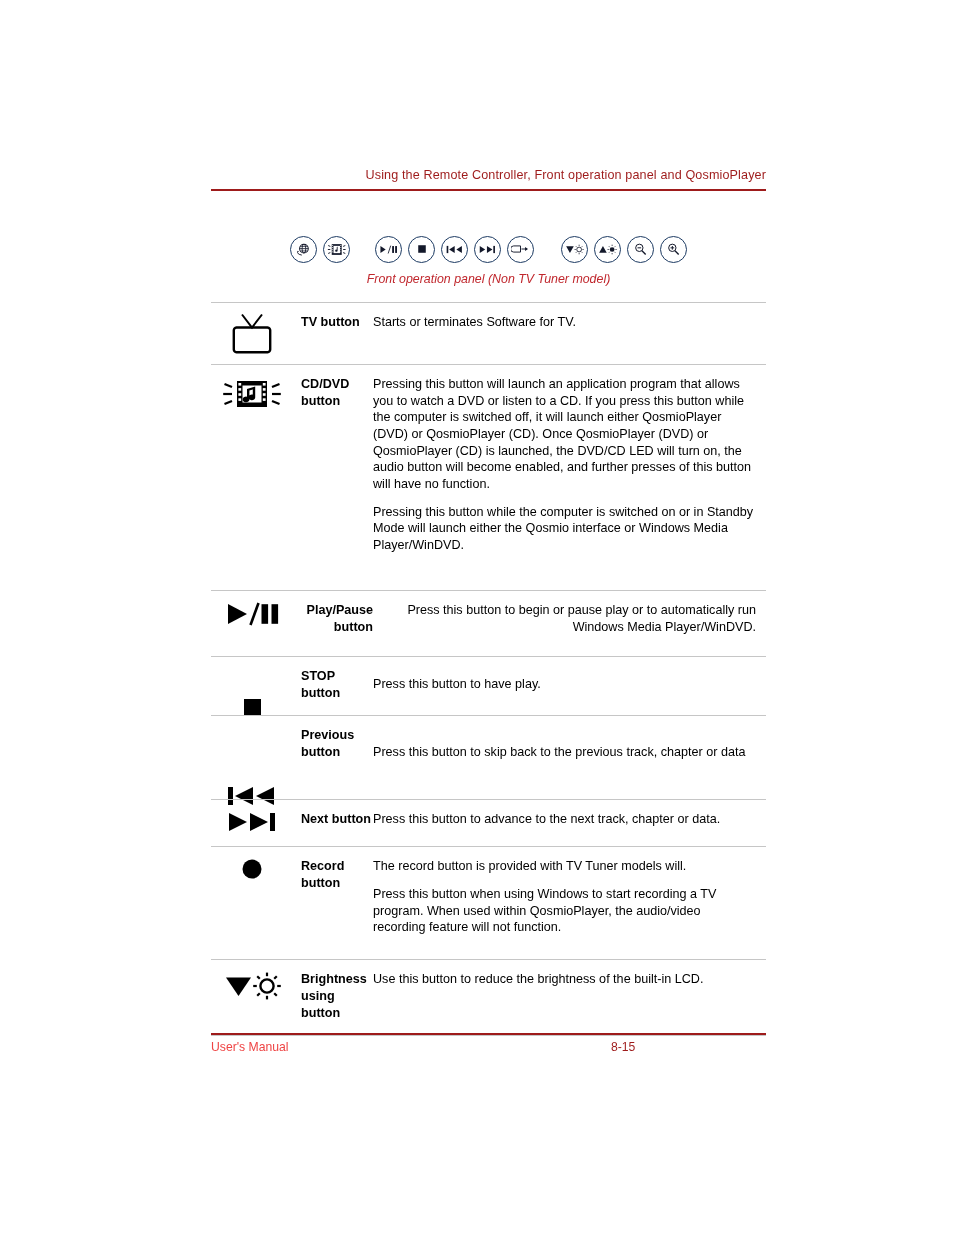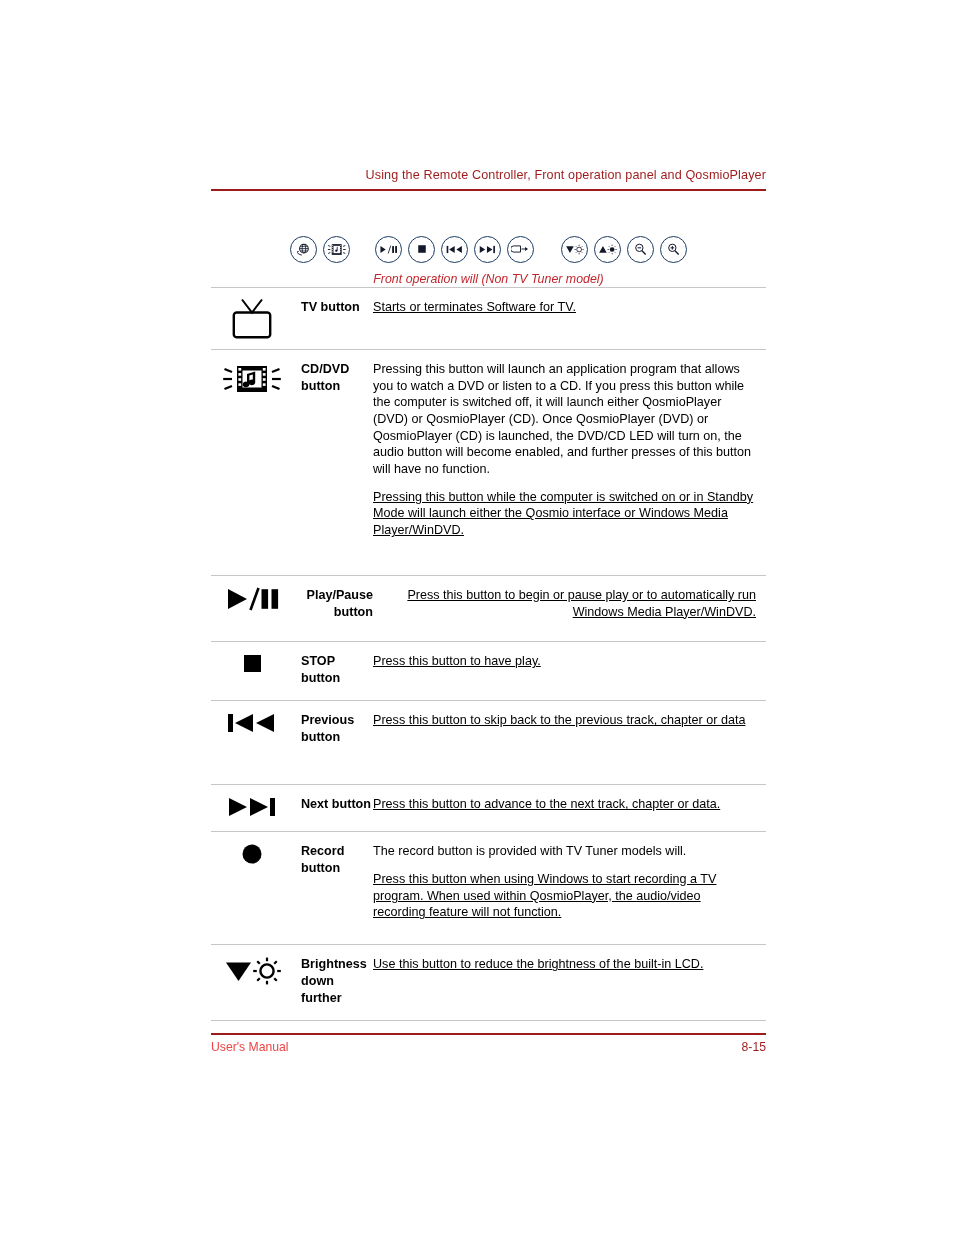--- a/index.html
+++ b/index.html
@@ -85,21 +85,21 @@
     font-size: 12.4px;
     font-style: italic;
     color: #c0272d;
     white-space: nowrap;
   }
 
   
   .spec-table {
     position: absolute;
     left: 211px;
-    top: 287px;
+    top: 302px;
     width: 555px;
   }
   .trow {
     position: relative;
     display: flex;
     border-top: 1px solid #c6c6c6;
     box-sizing: border-box;
   }
   .trow:last-child {
     border-bottom: 1px solid #c6c6c6;
@@ -132,27 +132,26 @@
     padding: 11px 10px 14px 0;
     font-size: 12.6px;
     line-height: 1.325;
     box-sizing: border-box;
   }
   .col-desc p {
     margin: 0 0 11px 0;
   }
   .col-desc p:last-child {
     margin-bottom: 0;
-    text-decoration: underline;
   }
   .row-tv   { min-height: 62px; }
   .row-cddvd{ min-height: 226px; justify-content: space-between; }
   .row-play { min-height: 66px; text-align: right; }
-  .row-stop { min-height: 47px; }
-  .row-prev { min-height: 47px; }
+  .row-stop { min-height: 47px; align-items: center; }
+  .row-prev { min-height: 47px; align-items: flex-end; }
   .row-next { min-height: 47px; margin-top: 25px; }
   .row-rec  { min-height: 113px; }
   .row-bright { min-height: 66px; }
 
   
   .foot-rule {
     position: absolute;
     left: 211px;
     top: 1033px;
     width: 555px;
@@ -164,21 +163,20 @@
     left: 211px;
     top: 1040px;
     font-size: 12.2px;
     color: #ef4444;
   }
   .footer-right {
     position: absolute;
     left: 611px;
     top: 1040px;
     width: 155px;
-    text-align: right;
     font-size: 12.2px;
     color: #9e1b1b;
   }
 </style>
 </head>
 <body>
 
 <div class="page">
 
   <div class="running-head">Using the Remote Controller, Front operation panel and QosmioPlayer</div>
@@ -309,21 +307,21 @@
       <div class="pbtn">
         <svg width="15" height="15" viewBox="0 0 18 18">
           <circle cx="7.6" cy="7" r="4.4" fill="none" stroke="#13182a" stroke-width="1.2"></circle>
           <line x1="10.8" y1="10.4" x2="15.2" y2="14.9" stroke="#13182a" stroke-width="1.6"></line>
           <line x1="5.4" y1="7" x2="9.8" y2="7" stroke="#13182a" stroke-width="1.2"></line>
           <line x1="7.6" y1="4.8" x2="7.6" y2="9.2" stroke="#13182a" stroke-width="1.2"></line>
         </svg>
       </div>
 
     </div>
-    <div class="panel-caption">Front operation will (Non TV Tuner model)</div>
+    <div class="panel-caption">Front operation panel (Non TV Tuner model)</div>
   </div>
 
   <div class="spec-table">
 
     <div class="trow row-tv">
       <div class="col-icon">
         <div class="icon-art">
           <svg width="46" height="42" viewBox="0 0 46 42">
             <path d="M13 1.5 L23 14.5 L33 1.5" fill="none" stroke="#000" stroke-width="2"></path>
             <path d="M7.5 14.5 L38.5 14.5 A3 3 0 0 1 41.2 17.8 L41.2 36 A3 3 0 0 1 38.5 39.3 L7.5 39.3 A3 3 0 0 1 4.8 36 L4.8 17.8 A3 3 0 0 1 7.5 14.5 Z" fill="none" stroke="#000" stroke-width="2.4"></path>
@@ -459,21 +457,21 @@
               <line x1="31.2" y1="16" x2="34.8" y2="16"></line>
               <line x1="55.2" y1="16" x2="58.8" y2="16"></line>
               <line x1="35.2" y1="6.2" x2="37.8" y2="8.8"></line>
               <line x1="52.2" y1="23.2" x2="54.8" y2="25.8"></line>
               <line x1="54.8" y1="6.2" x2="52.2" y2="8.8"></line>
               <line x1="37.8" y1="23.2" x2="35.2" y2="25.8"></line>
             </g>
           </svg>
         </div>
       </div>
-      <div class="col-name">Brightness down further</div>
+      <div class="col-name">Brightness using button</div>
       <div class="col-desc">
         <p>Use this button to reduce the brightness of the built-in LCD.</p>
       </div>
     </div>
 
   </div>
 
   <div class="foot-rule"></div>
   <div class="footer-left">User's Manual</div>
   <div class="footer-right">8-15</div>

